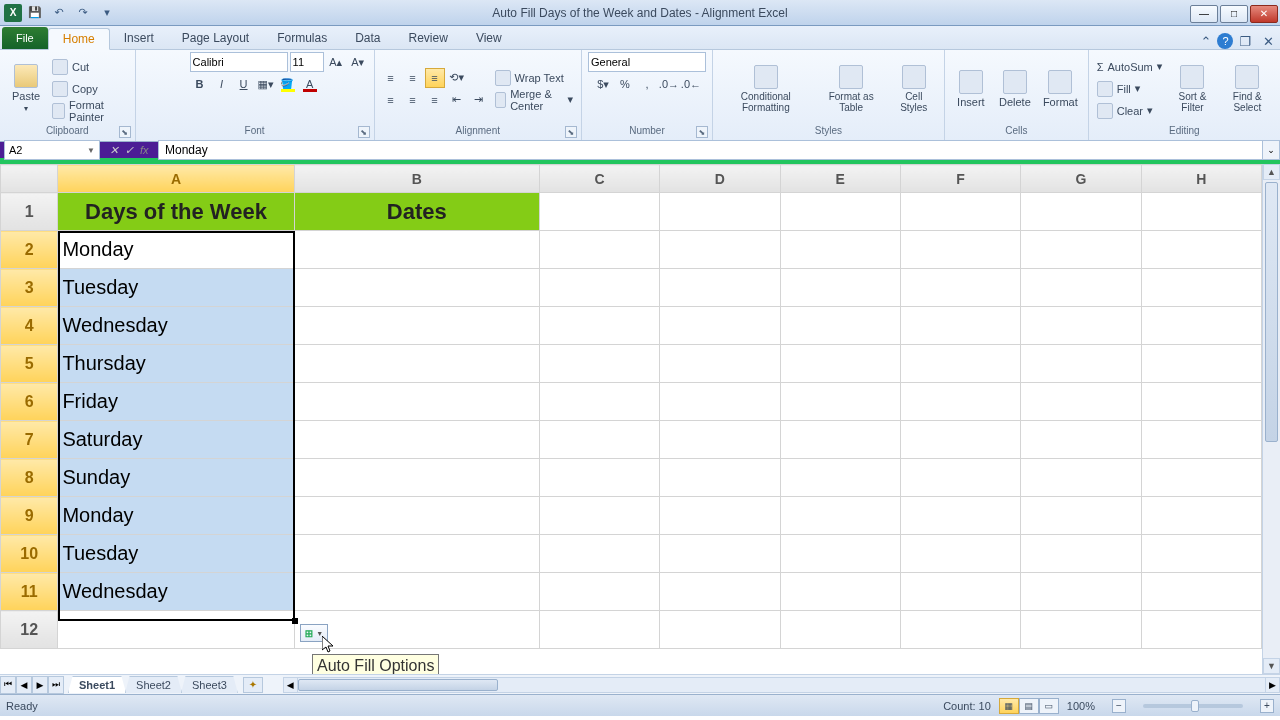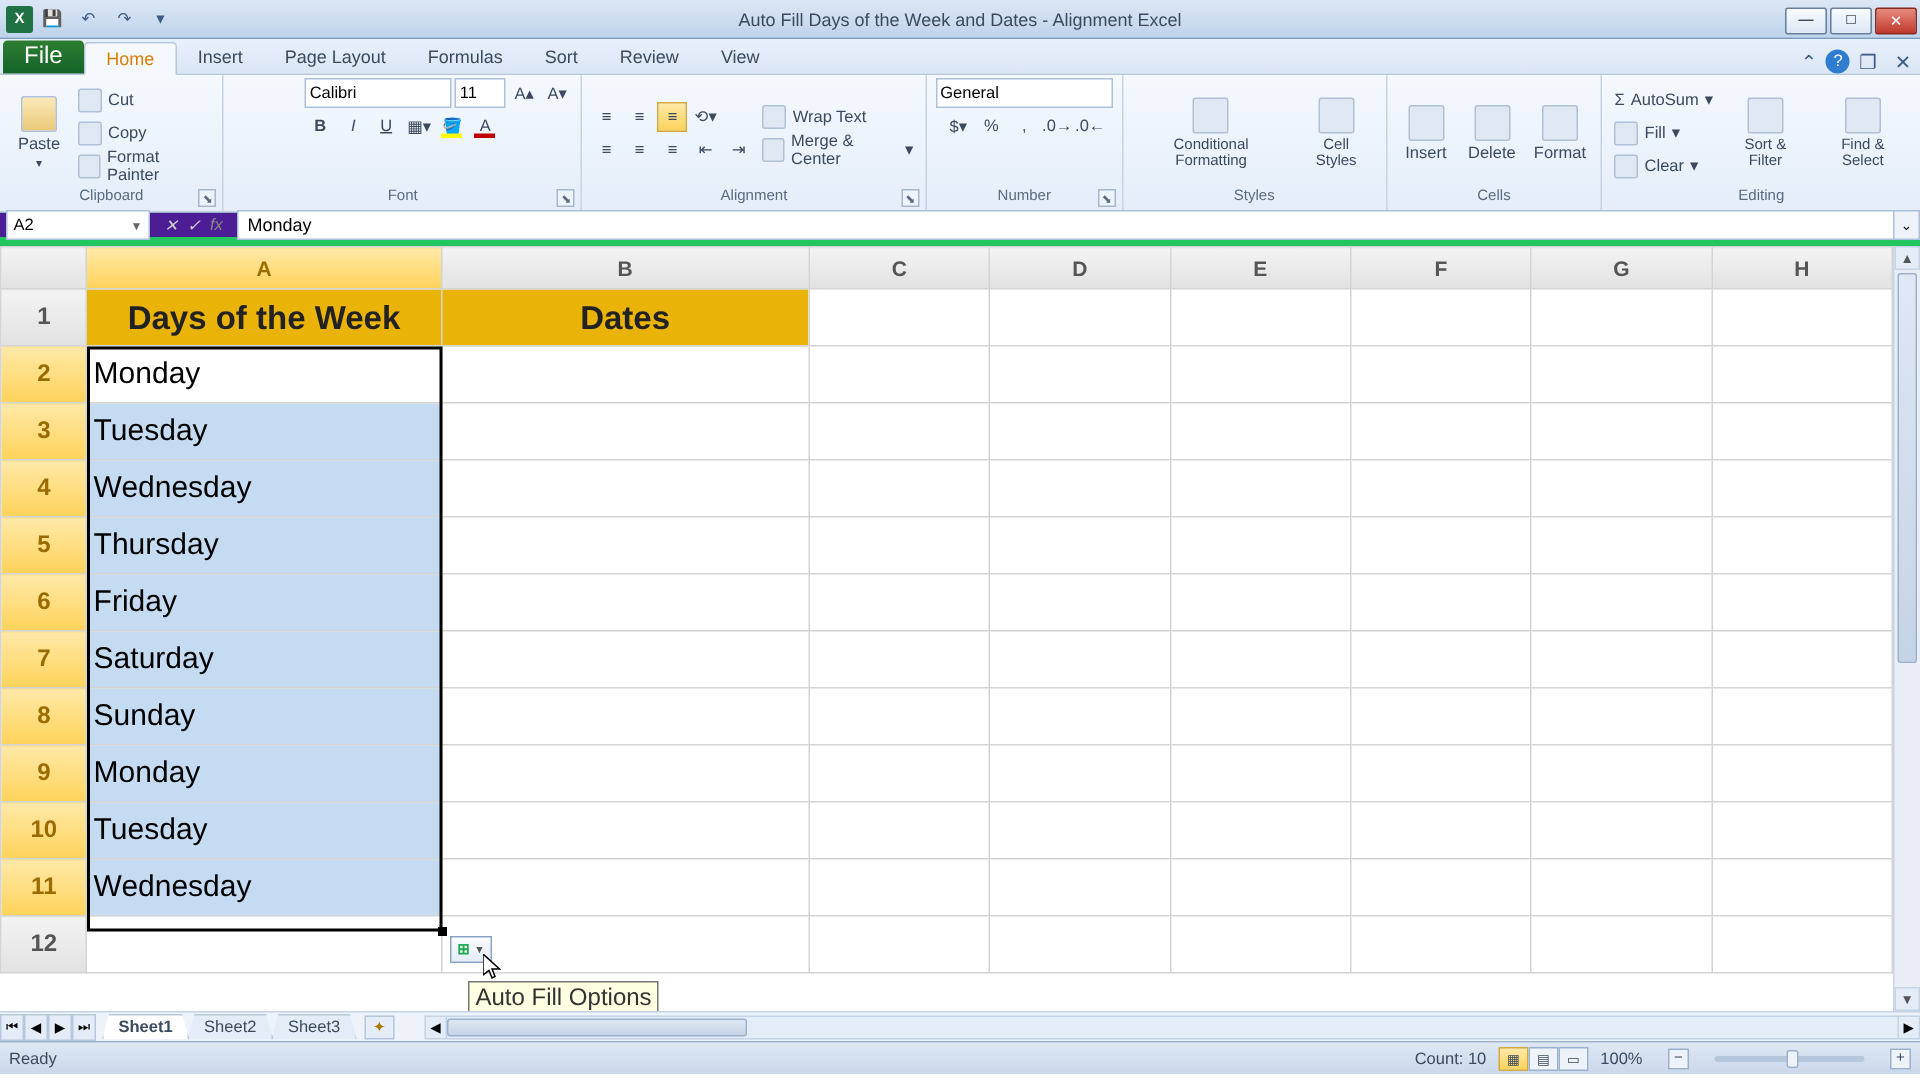--- a/index.html
+++ b/index.html
@@ -10,21 +10,21 @@
 .titlebar .qat { display: flex; align-items: center; gap: 2px; padding-left: 4px; }
 .titlebar .qat-icon { width: 18px; height: 18px; background: #207245; border-radius: 2px; display: flex; align-items: center; justify-content: center; color: #fff; font-size: 10px; font-weight: bold; }
 .titlebar .qat-btn { width: 22px; height: 22px; display: flex; align-items: center; justify-content: center; color: #3b5b82; font-size: 11px; }
 .titlebar .title { position: absolute; left: 50%; transform: translateX(-50%); font-size: 12px; color: #3b4a5e; }
 .titlebar .winbtns { margin-left: auto; display: flex; }
 .titlebar .winbtn { width: 28px; height: 18px; margin: 2px 2px 0 0; border: 1px solid #6b7f99; background: linear-gradient(#f7fbff,#dce7f5); border-radius: 2px; display: flex; align-items: center; justify-content: center; font-size: 10px; }
 .titlebar .winbtn.close { background: linear-gradient(#e68a7e,#c0392b); color: #fff; border-color: #8b2a1e; }
 
 
 .ribbon-tabs { height: 24px; background: linear-gradient(#e8f0fb,#dbe6f4); display: flex; align-items: flex-end; border-bottom: 1px solid #b6c8dd; }
-.file-tab { height: 22px; padding: 0 14px; background: linear-gradient(#2e7d32,#14632a); color: #fff; font-size: 16px; display: flex; align-items: center; margin-left: 2px; border-top-left-radius: 3px; border-top-right-radius: 3px;}
+.file-tab { height: 22px; padding: 0 14px; background: linear-gradient(#2e7d32,#14632a); color: #fff; font-size: 11px; display: flex; align-items: center; margin-left: 2px; border-top-left-radius: 3px; border-top-right-radius: 3px;}
 .rtab { height: 22px; padding: 0 14px; font-size: 12px; color: #3b4a5e; display: flex; align-items: center; cursor: default; }
 .rtab.active { background: #f5f9fe; border: 1px solid #b6c8dd; border-bottom: 1px solid #f5f9fe; border-top-left-radius: 3px; border-top-right-radius: 3px; margin-bottom: -1px; color:#d67f00;}
 .ribbon-tabs .spacer { flex: 1; }
 .ribbon-tabs .help { padding: 0 6px; color: #3b5b82; font-size: 13px; }
 
 
 .ribbon { height: 92px; background: linear-gradient(#f5f9fe,#e4edf9); border-bottom: 1px solid #9ab1cd; display: flex; }
 .group { border-right: 1px solid #c4d3e6; display: flex; flex-direction: column; padding: 2px 6px 0 6px; }
 .group-body { flex: 1; display: flex; align-items: center; gap: 4px; }
 .group-label { height: 16px; font-size: 10px; color: #5a6b80; text-align: center; position: relative; }
@@ -65,21 +65,21 @@
 .colhead { height: 28px; background: linear-gradient(#f3f3f3,#e2e2e2); text-align: center; font-size: 14px; color: #555; border-bottom:1px solid #b9b9b9;}
 .colhead.sel { background: linear-gradient(#ffe9a8,#ffd35a); color:#9a6b00;}
 .rowhead { width: 58px; background: linear-gradient(#f3f3f3,#e2e2e2); text-align: center; font-size: 16px; color: #555; border-right:1px solid #b9b9b9;}
 .rowhead.sel { background: linear-gradient(#ffe9a8,#ffd35a); color:#9a6b00;}
 .cell { height: 38px; font-size: 20px; padding: 2px 4px; vertical-align: middle; background: #fff; }
 
 .colA { width: 238px; }
 .colB { width: 248px; }
 .colO { width: 122px; }
 
-.header-cell { background: #eab308; font-size: 22px; font-weight: bold; text-align: center; color: #222; }
+.header-cell { background: #84cc16; font-size: 22px; font-weight: bold; text-align: center; color: #222; }
 .sel-cell { background: #c5dbf2; }
 .active-cell { background: #fff !important; }
 
 
 .selection-border { position: absolute; border: 2px solid #000; pointer-events: none; }
 .fill-handle { position: absolute; width: 6px; height: 6px; background: #000; }
 
 
 .autofill-btn { position: absolute; width: 28px; height: 18px; background: linear-gradient(#fafcff,#e4ecf7); border: 1px solid #8aa3c2; display: flex; align-items: center; justify-content: center; font-size: 9px; }
 .autofill-btn .plus { color:#2a5; font-weight:bold; font-size:10px;}
@@ -138,21 +138,21 @@
     <div class="winbtn close">✕</div>
   </div>
 </div>
 
 <div class="ribbon-tabs">
   <div class="file-tab">File</div>
   <div class="rtab active">Home</div>
   <div class="rtab">Insert</div>
   <div class="rtab">Page Layout</div>
   <div class="rtab">Formulas</div>
-  <div class="rtab">Sort</div>
+  <div class="rtab">Data</div>
   <div class="rtab">Review</div>
   <div class="rtab">View</div>
   <div class="spacer"></div>
   <div class="help">⌃</div>
   <div class="help" style="background:#2e7dd1;color:#fff;border-radius:50%;width:16px;height:16px;display:flex;align-items:center;justify-content:center;font-size:11px;">?</div>
   <div class="help">❐</div>
   <div class="help">✕</div>
 </div>
 
 <div class="ribbon">
@@ -248,20 +248,24 @@
       </div>
     </div>
     <div class="group-label"><span>Number</span><div class="launcher">⬊</div></div>
   </div>
 
   <div class="group">
     <div class="group-body">
       <div class="bigbtn">
           <div class="ico"></div>
           <span style="font-size:10px;text-align:center;line-height:1.1;">Conditional Formatting</span>
+        </div>
+      <div class="bigbtn">
+          <div class="ico"></div>
+          <span style="font-size:10px;text-align:center;line-height:1.1;">Format as Table</span>
         </div>
       <div class="bigbtn">
           <div class="ico"></div>
           <span style="font-size:10px;text-align:center;line-height:1.1;">Cell Styles</span>
         </div>
     </div>
     <div class="group-label"><span>Styles</span></div>
   </div>
 
   <div class="group">

